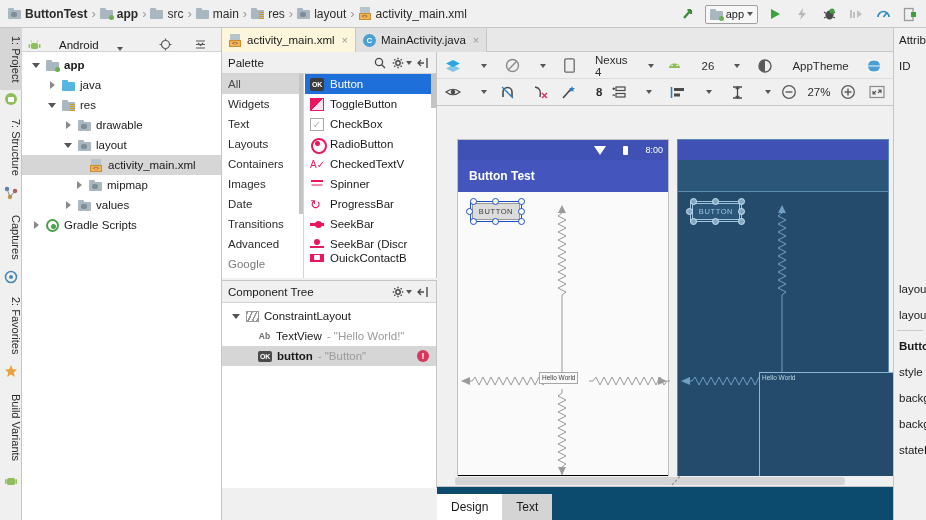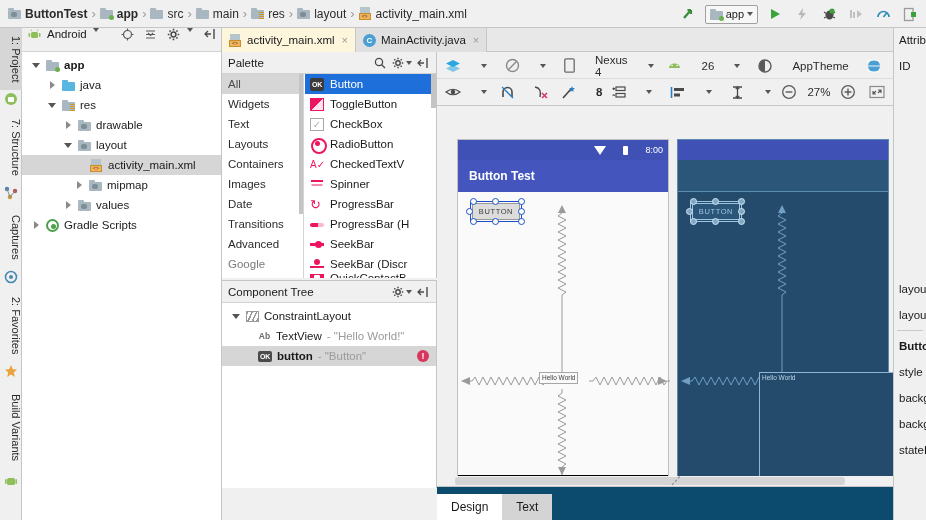--- a/index.html
+++ b/index.html
@@ -61,21 +61,21 @@
   .vtab.active { background:#d6d6d6; }
   .vicon { position:absolute; left:4px; width:14px; height:14px; }
 
   
   .projpanel {
     position:absolute; left:22px; top:28px; width:200px; height:492px;
     background:#ffffff; border-right:1px solid #c6c6c6;
   }
   .proj-head {
     height:24px; background:#f0f0f0; border-bottom:1px solid #d2d2d2;
-    display:flex; align-items:flex-start; padding-left:6px; gap:6px;
+    display:flex; align-items:flex-end; padding-left:6px; gap:18px;
   }
   .proj-head .lbl { font-size:11.5px; }
   .tree { padding-top:3px; font-size:11.5px; }
   .trow { height:20px; display:flex; align-items:center; gap:5px; padding-left:6px; white-space:nowrap; }
   .trow.sel { background:#d6d6d6; }
   .arrow { width:9px; height:9px; position:relative; flex:none; }
   .arrow.closed::before { content:""; position:absolute; left:2px; top:0px;
      border-left:5px solid #8a8a8a; border-top:4px solid transparent; border-bottom:4px solid transparent; }
   .arrow.open::before { content:""; position:absolute; left:0px; top:2px;
      border-top:5px solid #555; border-left:4px solid transparent; border-right:4px solid transparent; }
@@ -551,24 +551,20 @@
       </div>
       <div class="pitem">
         <span class="wico spinner"></span>
         <span>Spinner</span>
       </div>
       <div class="pitem">
         <span class="wico prog">↻</span>
         <span>ProgressBar</span>
       </div>
       <div class="pitem">
-        <span class="wico progh"></span>
-        <span>ProgressBar (H</span>
-      </div>
-      <div class="pitem">
         <span class="wico seek"></span>
         <span>SeekBar</span>
       </div>
       <div class="pitem">
         <span class="wico seekd"></span>
         <span>SeekBar (Discr</span>
       </div>
       <div class="pitem" style="height:8px;overflow:hidden">
         <span class="wico qcb"></span>
         <span>QuickContactB</span>

